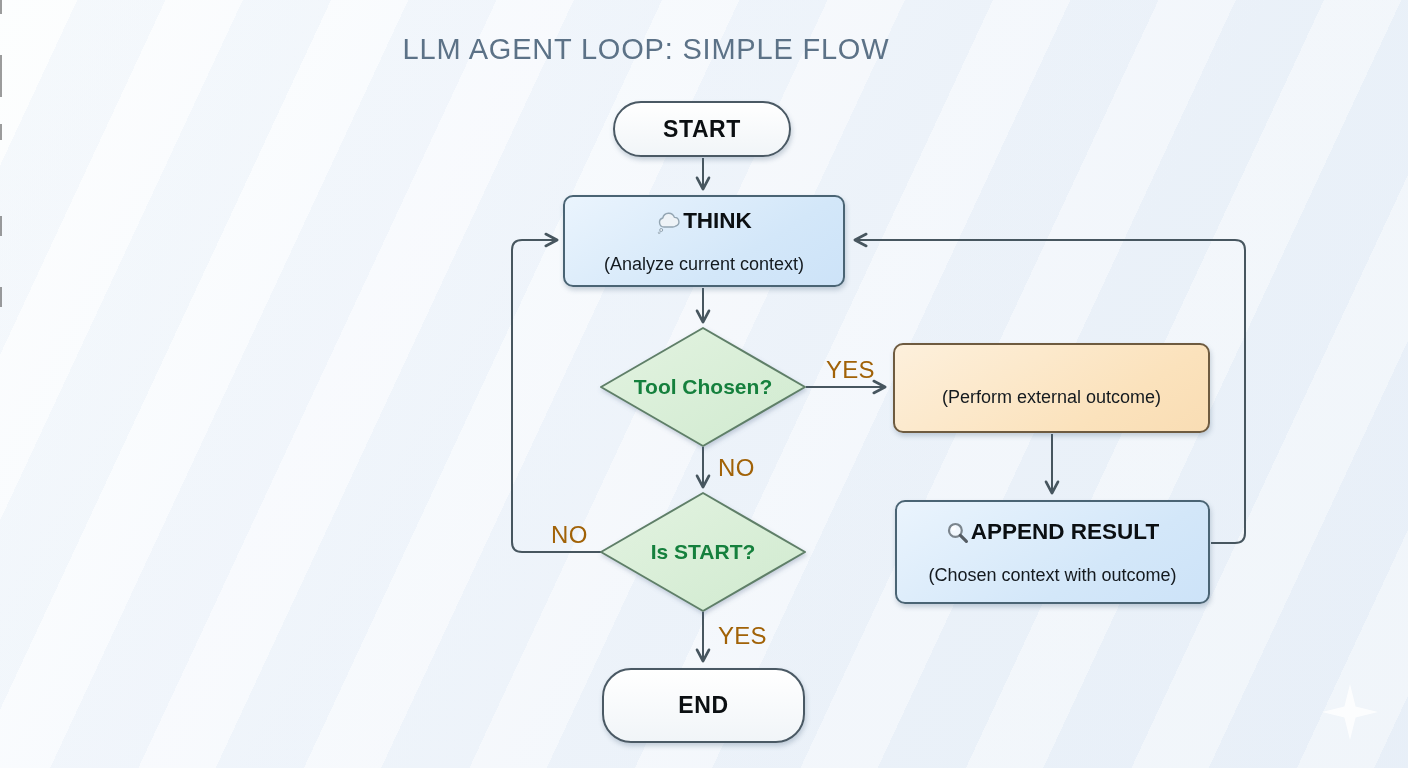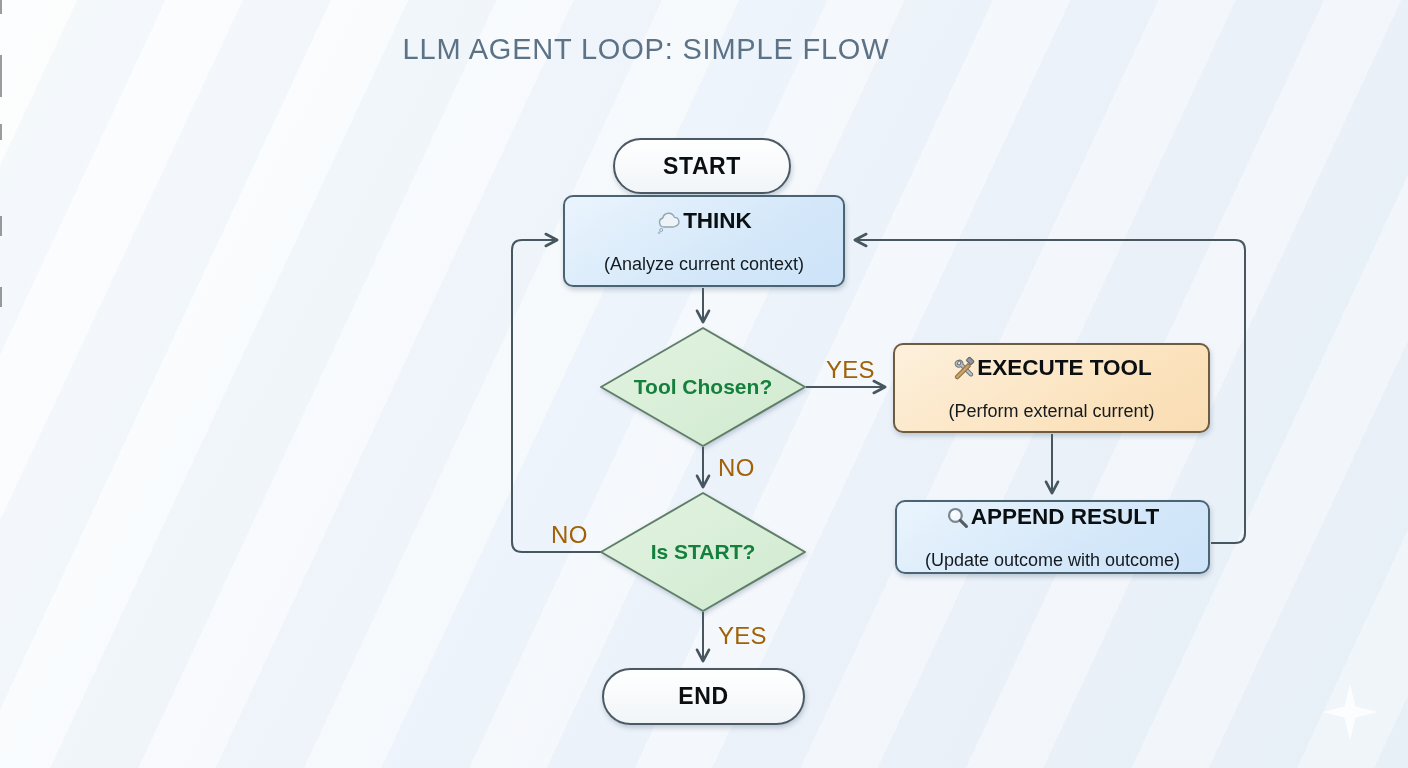--- a/index.html
+++ b/index.html
@@ -89,70 +89,60 @@
     <path d="M1211,543 H1235 Q1245,543 1245,533 V250 Q1245,240 1235,240 H857" marker-end="url(#arrow)"></path>
     <path d="M703,447 V485" marker-end="url(#arrow)"></path>
     <path d="M603,552 H522 Q512,552 512,542 V250 Q512,240 522,240 H555" marker-end="url(#arrow)"></path>
     <path d="M703,612 V659" marker-end="url(#arrow)"></path>
   </g>
 
   <polygon points="703,328 805,387 703,446 601,387" fill="url(#greenGrad)" stroke="#5f7f68" stroke-width="2" stroke-linejoin="round" filter="url(#ds)"></polygon>
   <polygon points="703,493 805,552 703,611 601,552" fill="url(#greenGrad)" stroke="#5f7f68" stroke-width="2" stroke-linejoin="round" filter="url(#ds)"></polygon>
 </svg>
 
-<div class="node pill" style="left:613px;top:101px;width:178px;height:56px;margin-top:37px;">
+<div class="node pill" style="left:613px;top:101px;width:178px;height:56px;">
   <span>START</span>
 </div>
 
 <div class="node proc proc-blue" style="left:563px;top:195px;width:282px;height:92px;">
   <div class="proc-title">
     <span class="icon">
       <svg width="26" height="24" viewBox="0 0 26 24">
         <path d="M8,17 a4.6,4.6 0 0 1 -1.2,-9 a6,6 0 0 1 11.6,-0.6 a4.4,4.4 0 0 1 1.4,8.6 a5,5 0 0 1 -3,1 z" fill="#eef3f7" stroke="#93a5b2" stroke-width="1.4" stroke-linejoin="round"></path>
         <circle cx="5.2" cy="20" r="1.5" fill="#e8eef4" stroke="#93a5b2" stroke-width="1"></circle>
         <circle cx="3.2" cy="22.8" r="0.9" fill="#e8eef4" stroke="#93a5b2" stroke-width="0.8"></circle>
       </svg>
     </span>
     <span>THINK</span>
   </div>
   <div class="proc-sub">(Analyze current context)</div>
 </div>
 
 <div class="dlabel" style="left:628px;top:354px;width:150px;height:66px;">Tool Chosen?</div>
 
 <div class="node proc proc-orange" style="left:893px;top:343px;width:317px;height:90px;">
-  <div class="proc-title">
-    <span class="icon">
-      <svg width="25" height="25" viewBox="0 0 24 24">
-        <path d="M7.5,4 a3.4,3.4 0 1 0 1.8,6.2 L18.4,19 a1.6,1.6 0 0 0 2.2,-2.2 L11.5,7.8 A3.4,3.4 0 0 0 7.5,4 L9.6,6.4 L8.4,8.6 L6,8 Z" fill="#b9bec3" stroke="#6e757b" stroke-width="1" stroke-linejoin="round"></path>
-        <rect x="15.2" y="2.4" width="6.4" height="4.6" rx="1" transform="rotate(45 18.4 4.7)" fill="#8f969c" stroke="#5d646a" stroke-width="1"></rect>
-        <path d="M16.3,7.3 L4.6,19 a1.7,1.7 0 0 0 2.4,2.4 L18.7,9.7 Z" fill="#c9a26b" stroke="#8a6f45" stroke-width="1" stroke-linejoin="round"></path>
-      </svg>
-    </span>
-    <span>EXECUTE TOOL</span>
-  </div>
-  <div class="proc-sub">(Perform external current)</div>
+  <div class="proc-sub">(Perform external outcome)</div>
 </div>
 
-<div class="node proc proc-blue" style="left:895px;top:500px;width:315px;height:74px;">
+<div class="node proc proc-blue" style="left:895px;top:500px;width:315px;height:104px;">
   <div class="proc-title">
     <span class="icon">
       <svg width="24" height="24" viewBox="0 0 24 24">
         <circle cx="9.4" cy="9.4" r="6.4" fill="rgba(255,255,255,.55)" stroke="#7b858d" stroke-width="2.2"></circle>
         <circle cx="7.6" cy="7.4" r="2.4" fill="rgba(255,255,255,.8)" stroke="none"></circle>
         <line x1="14.4" y1="14.4" x2="20.4" y2="20.4" stroke="#555c63" stroke-width="3.2" stroke-linecap="round"></line>
       </svg>
     </span>
     <span>APPEND RESULT</span>
   </div>
-  <div class="proc-sub">(Update outcome with outcome)</div>
+  <div class="proc-sub">(Chosen context with outcome)</div>
 </div>
 
 <div class="dlabel" style="left:623px;top:537px;width:160px;height:30px;">Is START?</div>
 
-<div class="node pill" style="left:602px;top:668px;width:203px;height:57px;">
+<div class="node pill" style="left:602px;top:668px;width:203px;height:75px;">
   <span>END</span>
 </div>
 
 <div class="elabel" style="left:826px;top:356px;width:44px;text-align:center;">YES</div>
 <div class="elabel" style="left:718px;top:454px;">NO</div>
 <div class="elabel" style="left:551px;top:521px;">NO</div>
 <div class="elabel" style="left:718px;top:622px;">YES</div>
 
 </body></html>

